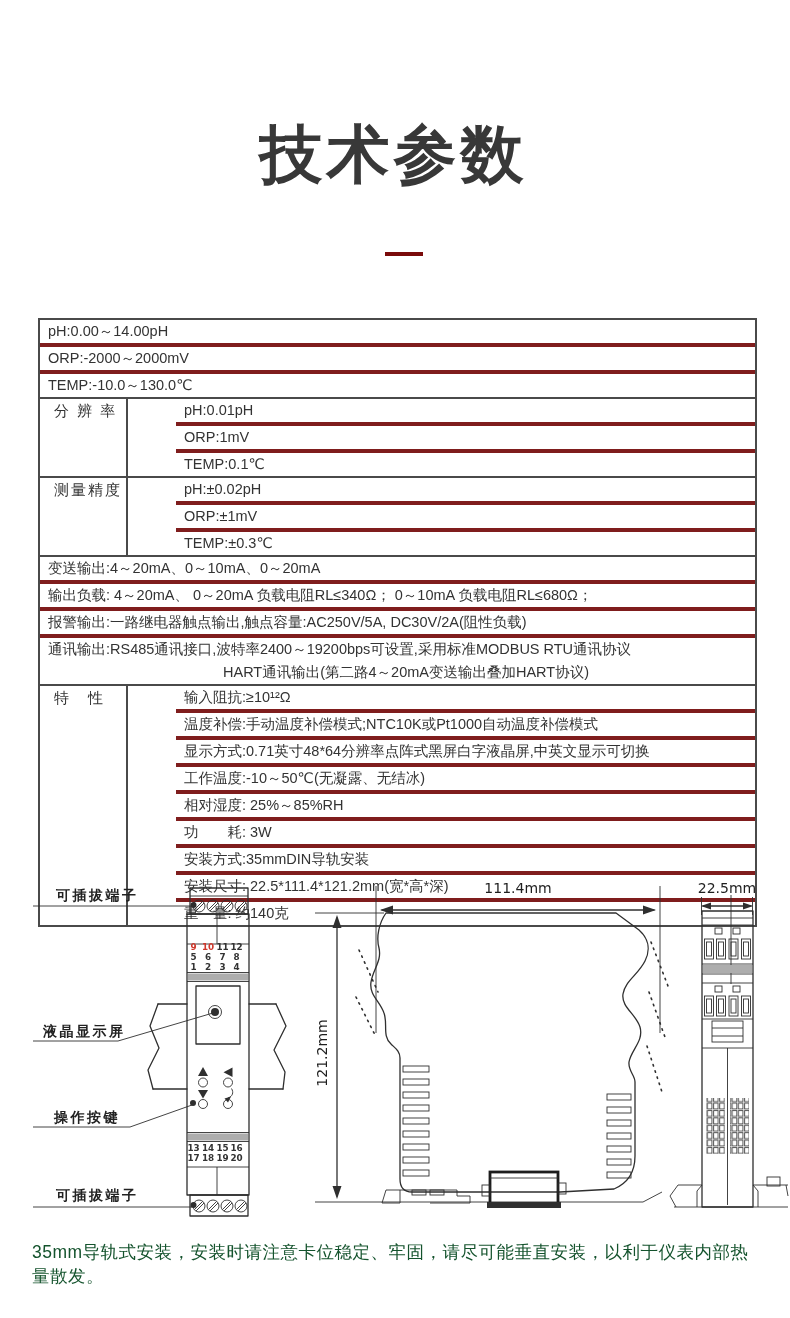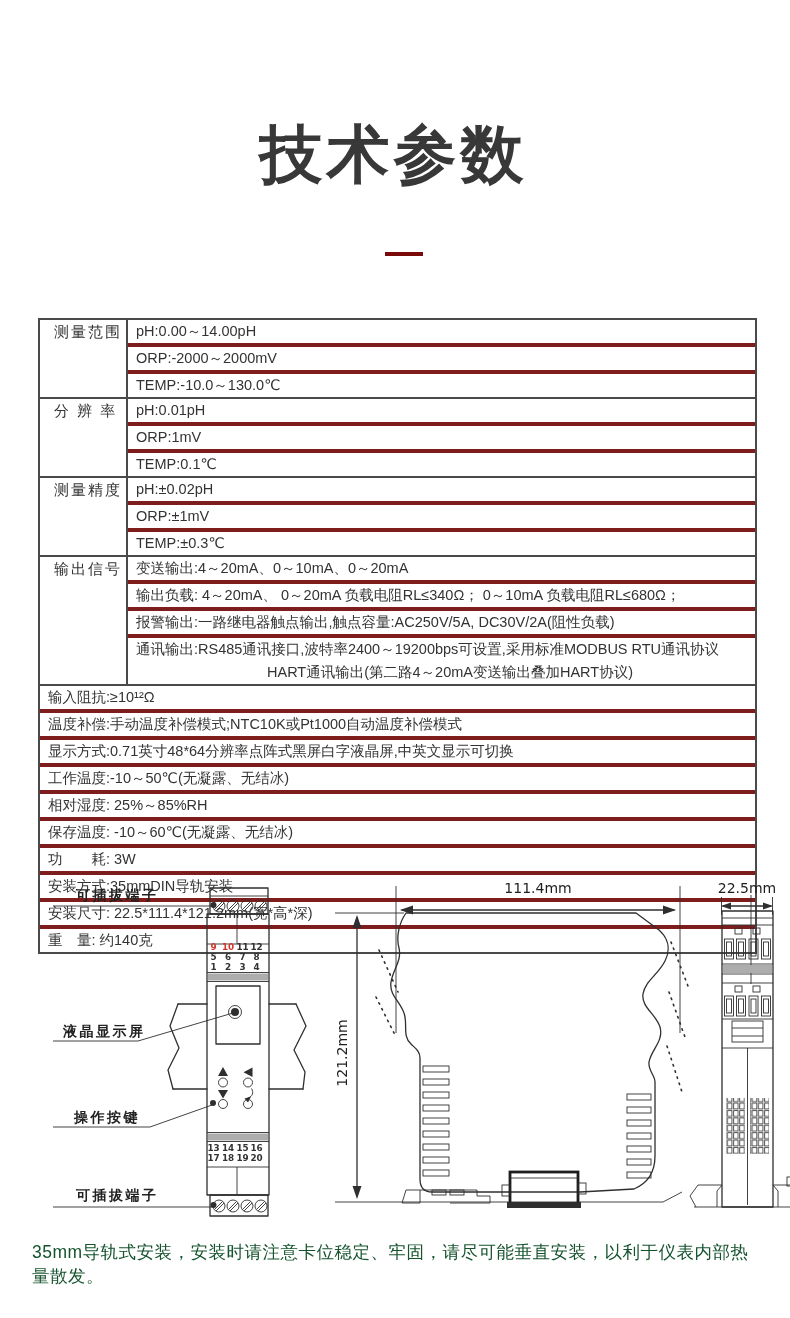--- a/index.html
+++ b/index.html
@@ -8,32 +8,32 @@
 
   
   .title{position:absolute;left:0;top:112px;width:787px;margin:0;text-align:center;
          font-size:63px;font-weight:bold;letter-spacing:4px;color:#383838;}
   .title-dash{position:absolute;left:385px;top:252px;width:38px;height:4px;background:#7a0a0a;}
 
   
   .spec-table{position:absolute;left:38px;top:318px;width:719px;border:2px solid #4a4a4a;
               background:#fff;box-sizing:border-box;}
   .tgroup{display:flex;}
-  .tgroup + .tgroup{border-top:2px solid #4a4a4a;}
+  .tgroup + .tgroup{border-top:2px solid #4a4a4a;gap:48px;}
   .tlabel{flex:0 0 88px;width:88px;box-sizing:border-box;border-right:2px solid #4a4a4a;
           font-size:15px;line-height:23px;padding-left:14px;letter-spacing:2px;color:#333;}
   .trows{flex:1;display:flex;flex-direction:column;min-width:0;}
   .trow{height:23px;line-height:23px;padding-left:8px;font-size:14.5px;color:#333;
         white-space:nowrap;}
   .trow + .trow{border-top:4px solid #7f1d1d;}
   .trow.joined{border-top:none;}
   .trow.center{text-align:center;padding-left:17px;}
 
   
-  .drawings{position:absolute;left:0;top:855px;width:644px;height:370px;margin-left:20px;}
+  .drawings{position:absolute;left:0;top:855px;width:644px;height:370px;}
   .dlabel{position:absolute;font-size:14px;font-weight:bold;letter-spacing:2.5px;color:#222;}
   .lbl-term-top{left:56px;top:32px;}
   .lbl-lcd{left:43px;top:168px;}
   .lbl-btn{left:54px;top:254px;font-family:Liberation Serif, serif;}
   .lbl-term-bot{left:56px;top:332px;}
   svg{position:absolute;overflow:visible;}
   #frontSvg{left:30px;top:7px;}
   #sideSvg{left:310px;top:7px;}
   #endSvg{left:690px;top:7px;}
   .ln{fill:none;stroke:#2f2f2f;stroke-width:1.3;stroke-linejoin:round;stroke-linecap:round;}
@@ -53,21 +53,20 @@
 </head>
 <body>
 
 <div class="page">
 
   <h1 class="title">技术参数</h1>
   <div class="title-dash"></div>
 
   <div class="spec-table" id="specTable">
       <div class="tgroup">
-        <div class="tlabel">测量范围</div>
         <div class="trows">
           <div class="trow">pH:0.00～14.00pH</div>
           <div class="trow">ORP:-2000～2000mV</div>
           <div class="trow">TEMP:-10.0～130.0℃</div>
         </div>
       </div>
       <div class="tgroup">
         <div class="tlabel">分 辨 率</div>
         <div class="trows">
           <div class="trow">pH:0.01pH</div>
@@ -77,37 +76,36 @@
       </div>
       <div class="tgroup">
         <div class="tlabel">测量精度</div>
         <div class="trows">
           <div class="trow">pH:±0.02pH</div>
           <div class="trow">ORP:±1mV</div>
           <div class="trow">TEMP:±0.3℃</div>
         </div>
       </div>
       <div class="tgroup">
-        <div class="tlabel">输出信号</div>
         <div class="trows">
           <div class="trow">变送输出:4～20mA、0～10mA、0～20mA</div>
           <div class="trow">输出负载: 4～20mA、 0～20mA 负载电阻RL≤340Ω； 0～10mA 负载电阻RL≤680Ω；</div>
           <div class="trow">报警输出:一路继电器触点输出,触点容量:AC250V/5A, DC30V/2A(阻性负载)</div>
           <div class="trow">通讯输出:RS485通讯接口,波特率2400～19200bps可设置,采用标准MODBUS RTU通讯协议</div>
           <div class="trow joined center">HART通讯输出(第二路4～20mA变送输出叠加HART协议)</div>
         </div>
       </div>
       <div class="tgroup">
+        <div class="tlabel">特　性</div>
         <div class="trows">
           <div class="trow">输入阻抗:≥10¹²Ω</div>
           <div class="trow">温度补偿:手动温度补偿模式;NTC10K或Pt1000自动温度补偿模式</div>
           <div class="trow">显示方式:0.71英寸48*64分辨率点阵式黑屏白字液晶屏,中英文显示可切换</div>
           <div class="trow">工作温度:-10～50℃(无凝露、无结冰)</div>
           <div class="trow">相对湿度: 25%～85%RH</div>
-          <div class="trow">保存温度: -10～60℃(无凝露、无结冰)</div>
           <div class="trow">功　　耗: 3W</div>
           <div class="trow">安装方式:35mmDIN导轨安装</div>
           <div class="trow">安装尺寸: 22.5*111.4*121.2mm(宽*高*深)</div>
           <div class="trow">重　量: 约140克</div>
         </div>
       </div>
     </div>
 
   <div class="drawings">
 

